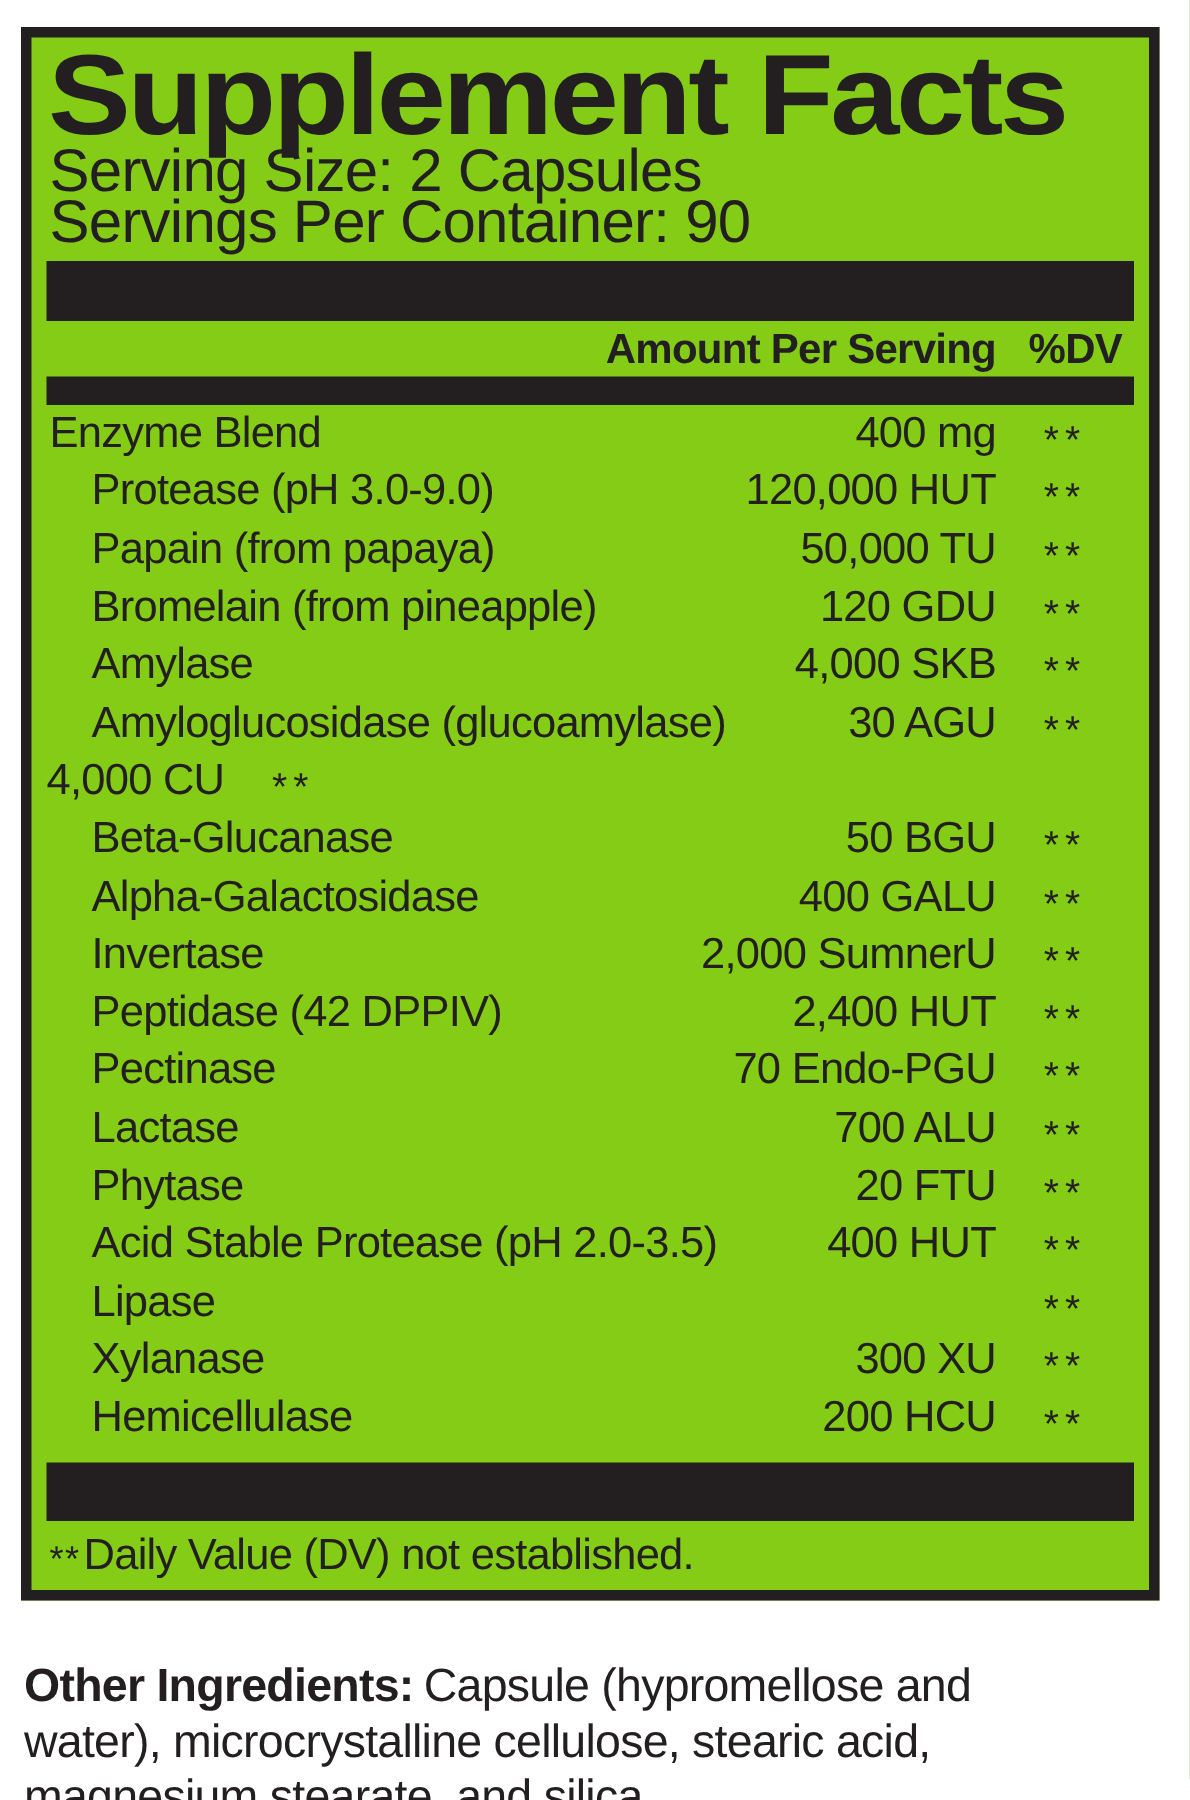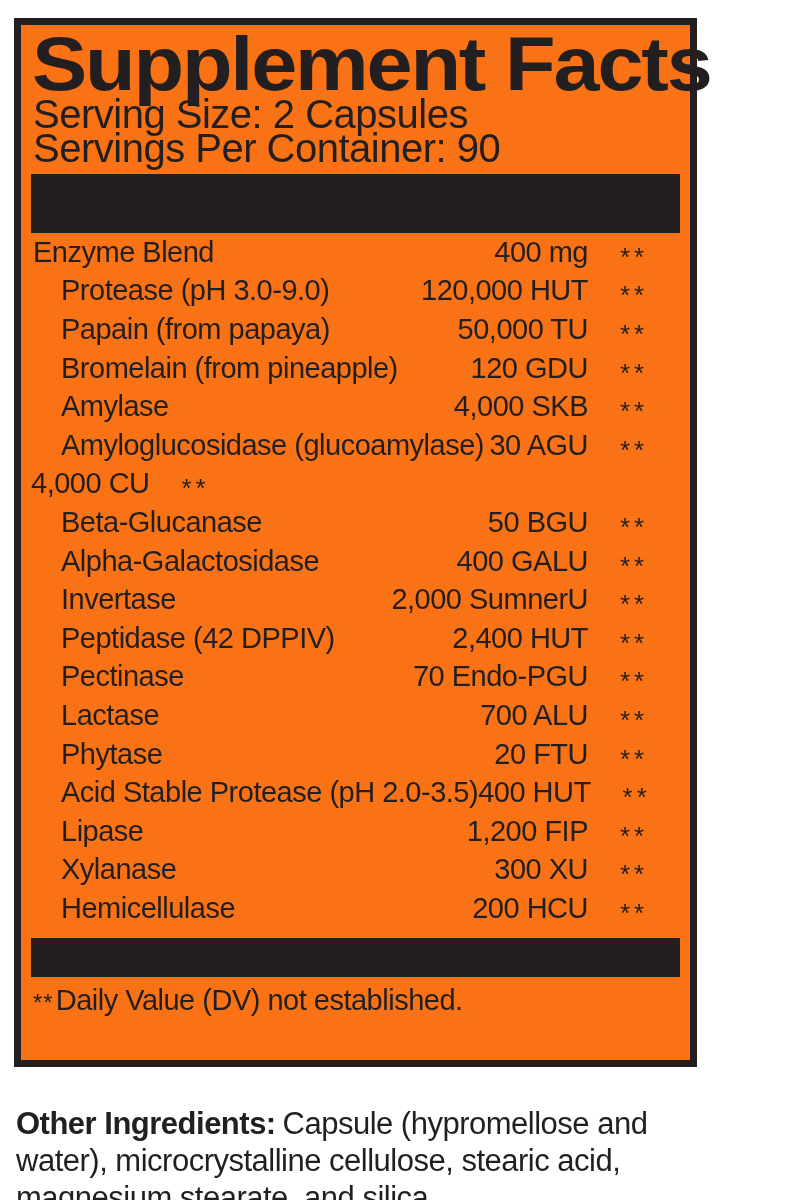--- a/index.html
+++ b/index.html
@@ -15,25 +15,25 @@
   }
   .page {
     position: relative;
     width: 793px;
     height: 1200px;
   }
   .panel {
     position: absolute;
     left: 14px;
     top: 18px;
-    width: 683px;
+    width: 759px;
     height: 1049px;
     border: 7px solid #231f20;
     padding: 6px 10px 0 10px;
-    background: #f97316;
+    background: #84cc16;
   }
   .title {
     font-size: 76px;
     font-weight: bold;
     letter-spacing: -2px;
     line-height: 62px;
     white-space: nowrap;
     transform: scaleX(1.09);
     transform-origin: left center;
     margin: 2px 0 2px 1px;
@@ -120,20 +120,25 @@
   <div class="panel">
 
     <div class="title">Supplement Facts</div>
 
     <div class="serving-line">Serving Size: 2 Capsules</div>
 
     <div class="serving-line">Servings Per Container: 90</div>
 
     <div class="bar bar-top"></div>
 
+    <div class="cols header-row">
+      <div class="col-name"></div>
+      <div class="col-amount">Amount Per Serving</div>
+      <div class="col-dv">%DV</div>
+    </div>
 
     <div class="bar bar-mid"></div>
 
     <div>
   <div class="cols ingredient-row">
     <div class="col-name">Enzyme Blend</div>
     <div class="col-amount">400 mg</div>
     <div class="col-dv">
       <span class="stars">**</span>
     </div>
@@ -245,21 +250,20 @@
   <div class="cols ingredient-row indent">
     <div class="col-name">Acid Stable Protease (pH 2.0-3.5)</div>
     <div class="col-amount">400 HUT</div>
     <div class="col-dv">
       <span class="stars">**</span>
     </div>
   </div>
 
   <div class="cols ingredient-row indent">
     <div class="col-name">Lipase</div>
-    <div class="col-amount">1,200 FIP</div>
     <div class="col-dv">
       <span class="stars">**</span>
     </div>
   </div>
 
   <div class="cols ingredient-row indent">
     <div class="col-name">Xylanase</div>
     <div class="col-amount">300 XU</div>
     <div class="col-dv">
       <span class="stars">**</span>

